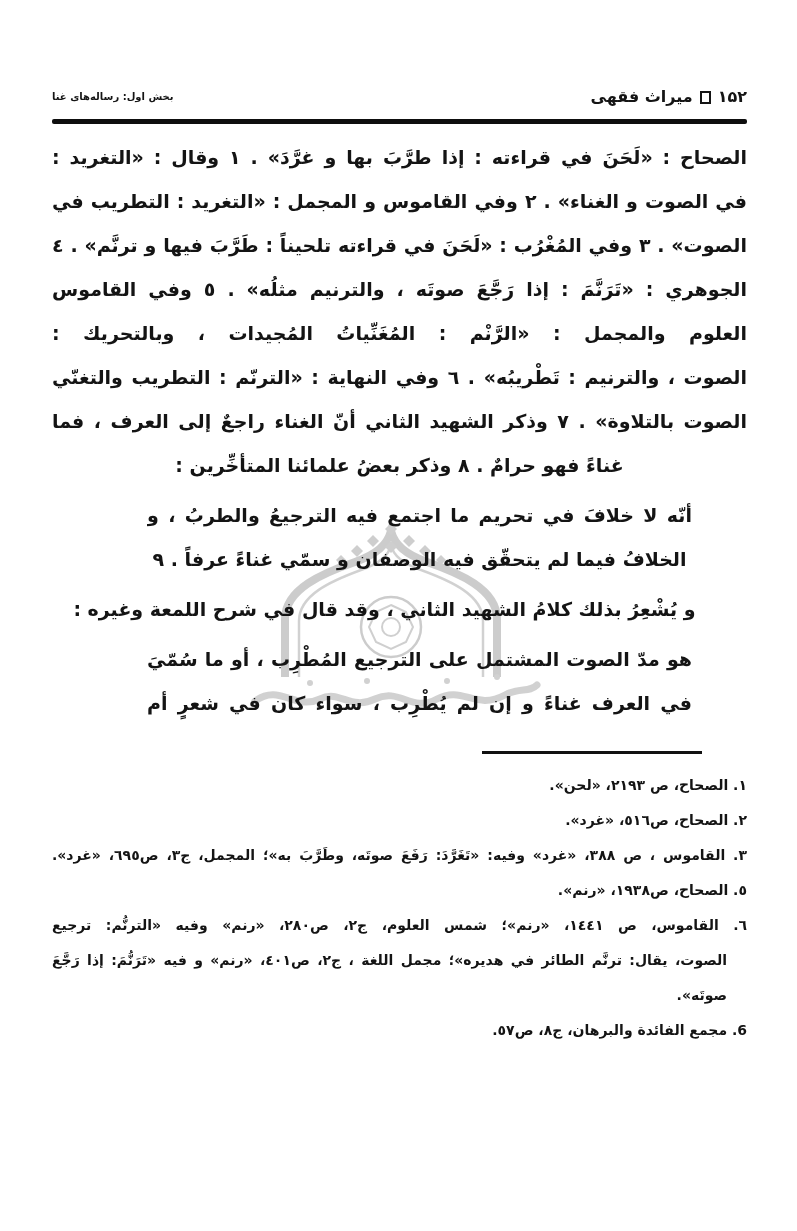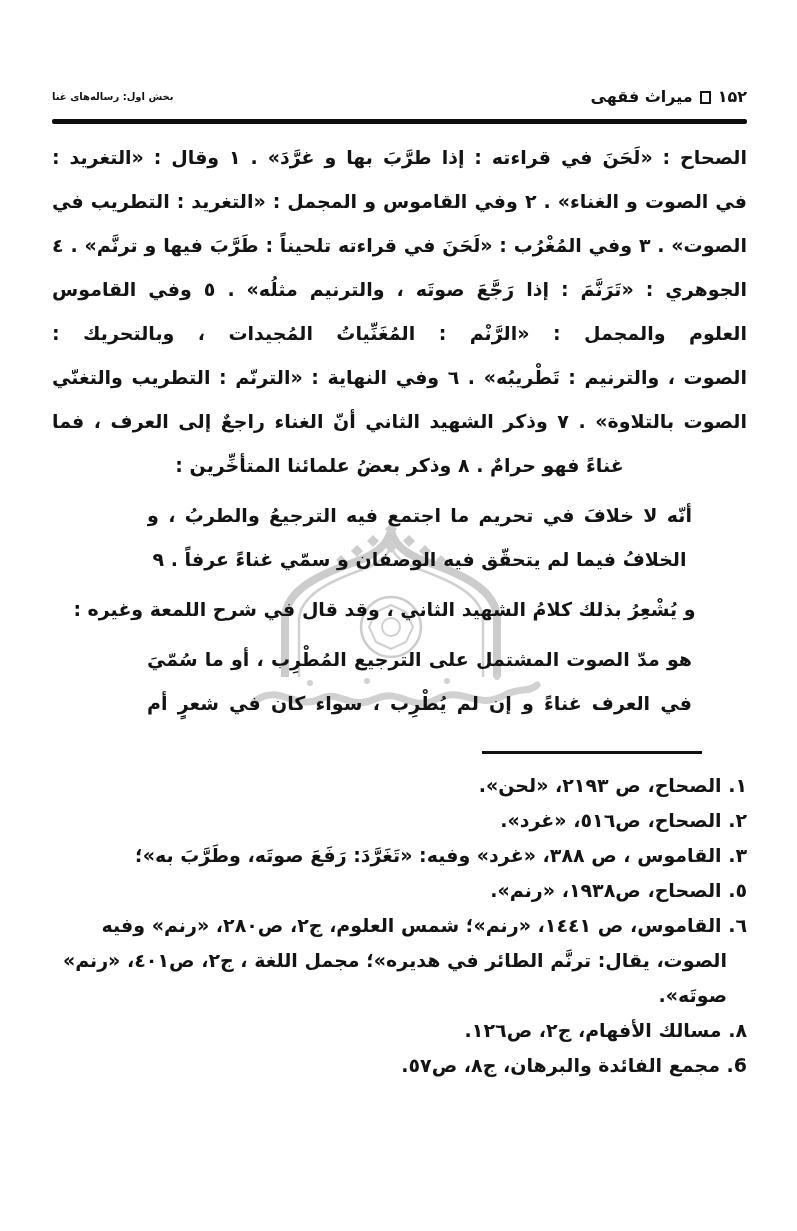--- a/index.html
+++ b/index.html
@@ -38,21 +38,21 @@
   .body{margin-top:11px;font-weight:bold;font-size:19px;}
   .bline{
     line-height:44px;height:44px;overflow:hidden;
     text-align:center;
   }
   .just{text-align:justify;text-align-last:justify;}
   .quote{padding:0 55px 0 95px;}
   .q1-gap{margin-top:6px;}
   .p2{padding-right:30px;margin-top:6px;}
   
-  .footnotes{margin-top:26px;font-weight:bold;font-size:19px;}
+  .footnotes{margin-top:26px;font-weight:bold;font-size:14px;}
   .fnrule{
     height:3px;background:#111;width:220px;
     margin-left:42px; 
     margin-right:45px;
     margin-bottom:14px;
   }
   .fline{
     line-height:35px;height:35px;overflow:hidden;
     text-align:right;
   }
@@ -139,18 +139,17 @@
 
     <div class="footnotes">
       <div class="fnrule"></div>
       <div class="fline">١. الصحاح، ص ٢١٩٣، «لحن».</div>
       <div class="fline">٢. الصحاح، ص٥١٦، «غرد».</div>
       <div class="fline just">٣. القاموس ، ص ٣٨٨، «غرد» وفيه: «تَغَرَّدَ: رَفَعَ صوتَه، وطَرَّبَ به»؛ المجمل، ج٣، ص٦٩٥، «غرد».</div>
       <div class="fline">٥. الصحاح، ص١٩٣٨، «رنم».</div>
       <div class="fline just">٦. القاموس، ص ١٤٤١، «رنم»؛ شمس العلوم، ج٢، ص٢٨٠، «رنم» وفيه «الترنُّم: ترجيع</div>
       <div class="fline just hang">الصوت، يقال: ترنَّم الطائر في هديره»؛ مجمل اللغة ، ج٢، ص٤٠١، «رنم» و فيه «تَرَنُّمَ: إذا رَجَّعَ</div>
       <div class="fline hang">صوتَه».</div>
-      <div class="fline">٨. مسالك الأفهام، ج٢، ص١٢٦.</div>
       <div class="fline">6. مجمع الفائدة والبرهان، ج٨، ص٥٧.</div>
     </div>
 
   </div>
 </div>
 
 </body></html>

